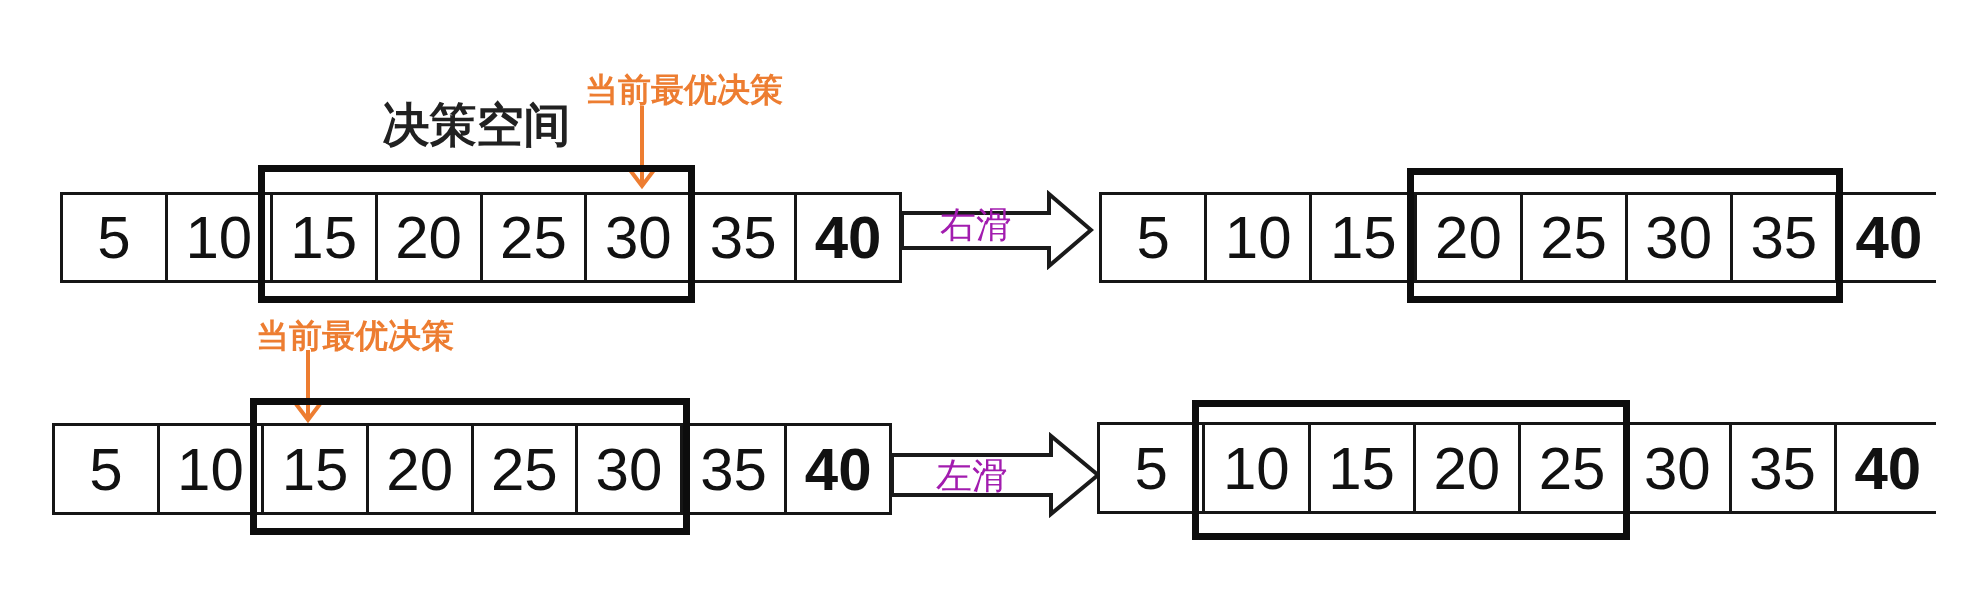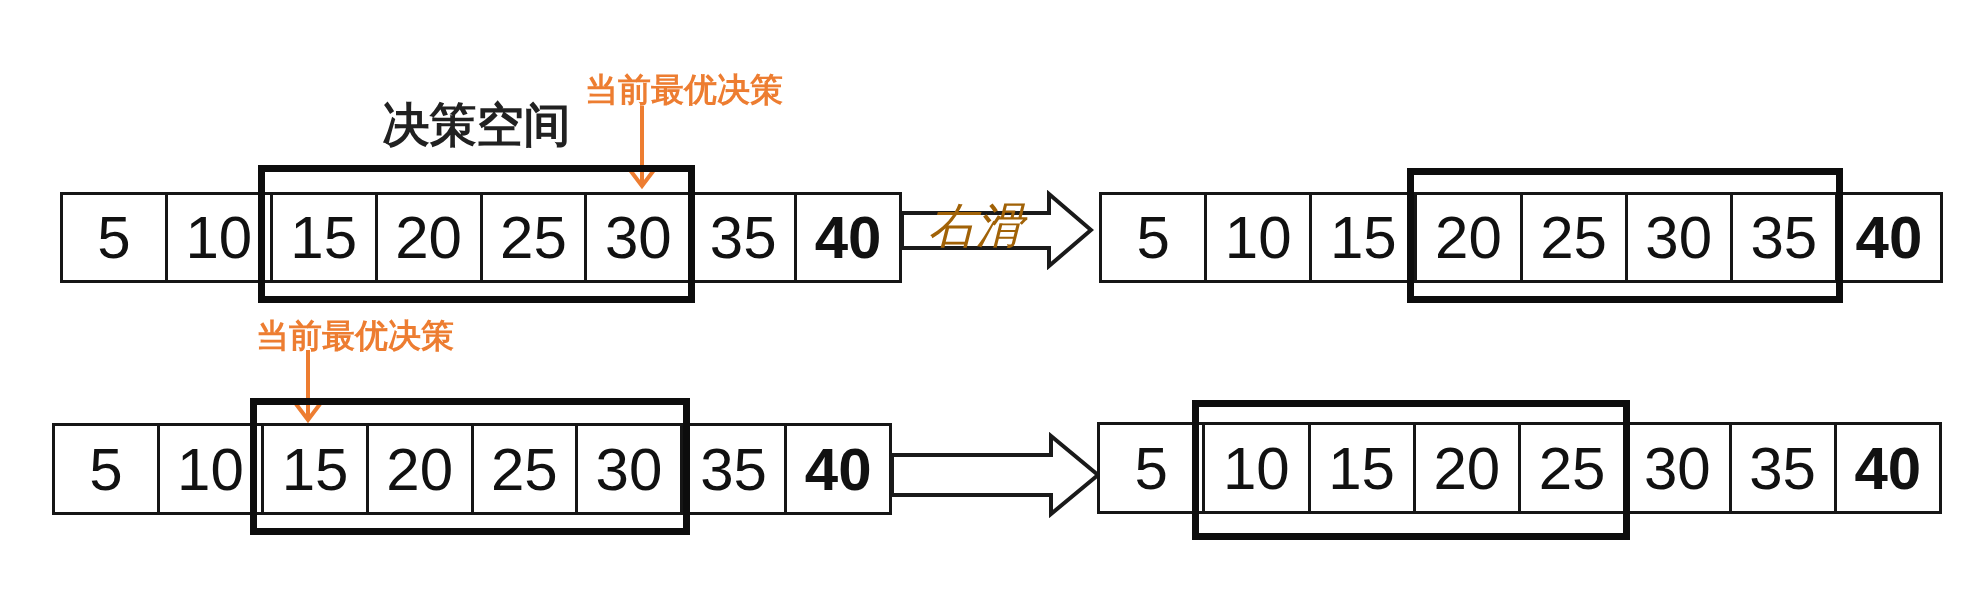--- a/index.html
+++ b/index.html
@@ -1,18 +1,18 @@
 <!DOCTYPE html>
 <html><head>
 <meta charset="utf-8">
 <style>
   html,body { margin:0; padding:0; background:#ffffff; }
   .canvas {
     position:relative; width:1936px; height:608px; background:#ffffff;
-    font-family:"Liberation Sans", sans-serif; overflow:hidden;padding-left:40px;
+    font-family:"Liberation Sans", sans-serif; overflow:hidden;
   }
   .array {
     position:absolute; display:flex; box-sizing:border-box;
     border:3px solid #161616; background:#ffffff;
   }
   .cell {
     flex:1 1 0; display:flex; align-items:center; justify-content:center;
     border-right:3px solid #161616; font-size:60px; color:#111111;
     font-family:"Liberation Sans", sans-serif;
   }
@@ -22,22 +22,22 @@
     background:transparent; pointer-events:none;
   }
   .cn-label { position:absolute; font-weight:bold; white-space:nowrap; }
   .decision-space { color:#212121; font-size:47px; text-align:center; }
   .orange-label { color:#ED7D31; font-size:33px; }
   .annot-arrow { position:absolute; pointer-events:none; }
   .annot-arrow polyline, .annot-arrow line { stroke:#ED7D31; stroke-width:4; fill:none; }
   .block-arrow { position:absolute; }
   .block-arrow path { fill:#ffffff; stroke:#1a1a1a; stroke-width:4; stroke-linejoin:miter; }
   .arrow-label {
-    position:absolute; text-align:center; color:#a16207; font-size:48px;
-    font-family:"Liberation Serif", serif; white-space:nowrap;font-style:italic;
+    position:absolute; text-align:center; color:#a21caf; font-size:36px;
+    font-family:"Liberation Serif", serif; white-space:nowrap;
   }
 </style>
 </head>
 <body>
 
 <div class="canvas">
 
   <div class="cn-label decision-space" style="left:258px; top:94px; width:437px;">决策空间</div>
 
   <div class="cn-label orange-label" style="left:585px; top:68px;">当前最优决策</div>
@@ -98,20 +98,21 @@
       <div class="cell">40</div>
     </div>
 
   <div class="window-box" style="left:250px; top:398px; width:440px; height:137px;"></div>
 
   <div class="block-arrow" style="left:890px; top:432px;">
     <svg width="212" height="86" viewBox="0 0 212 86">
       <path d="M2,23 H161 V4 L208,43 L161,82 V63 H2 Z"></path>
     </svg>
   </div>
+  <div class="arrow-label" style="left:892px; top:455px; width:160px; line-height:42px;">左滑</div>
 
   <div class="array" style="left:1097px; top:422px; width:845px; height:92px;">
       <div class="cell">5</div>
       <div class="cell">10</div>
       <div class="cell">15</div>
       <div class="cell">20</div>
       <div class="cell">25</div>
       <div class="cell">30</div>
       <div class="cell">35</div>
       <div class="cell">40</div>

